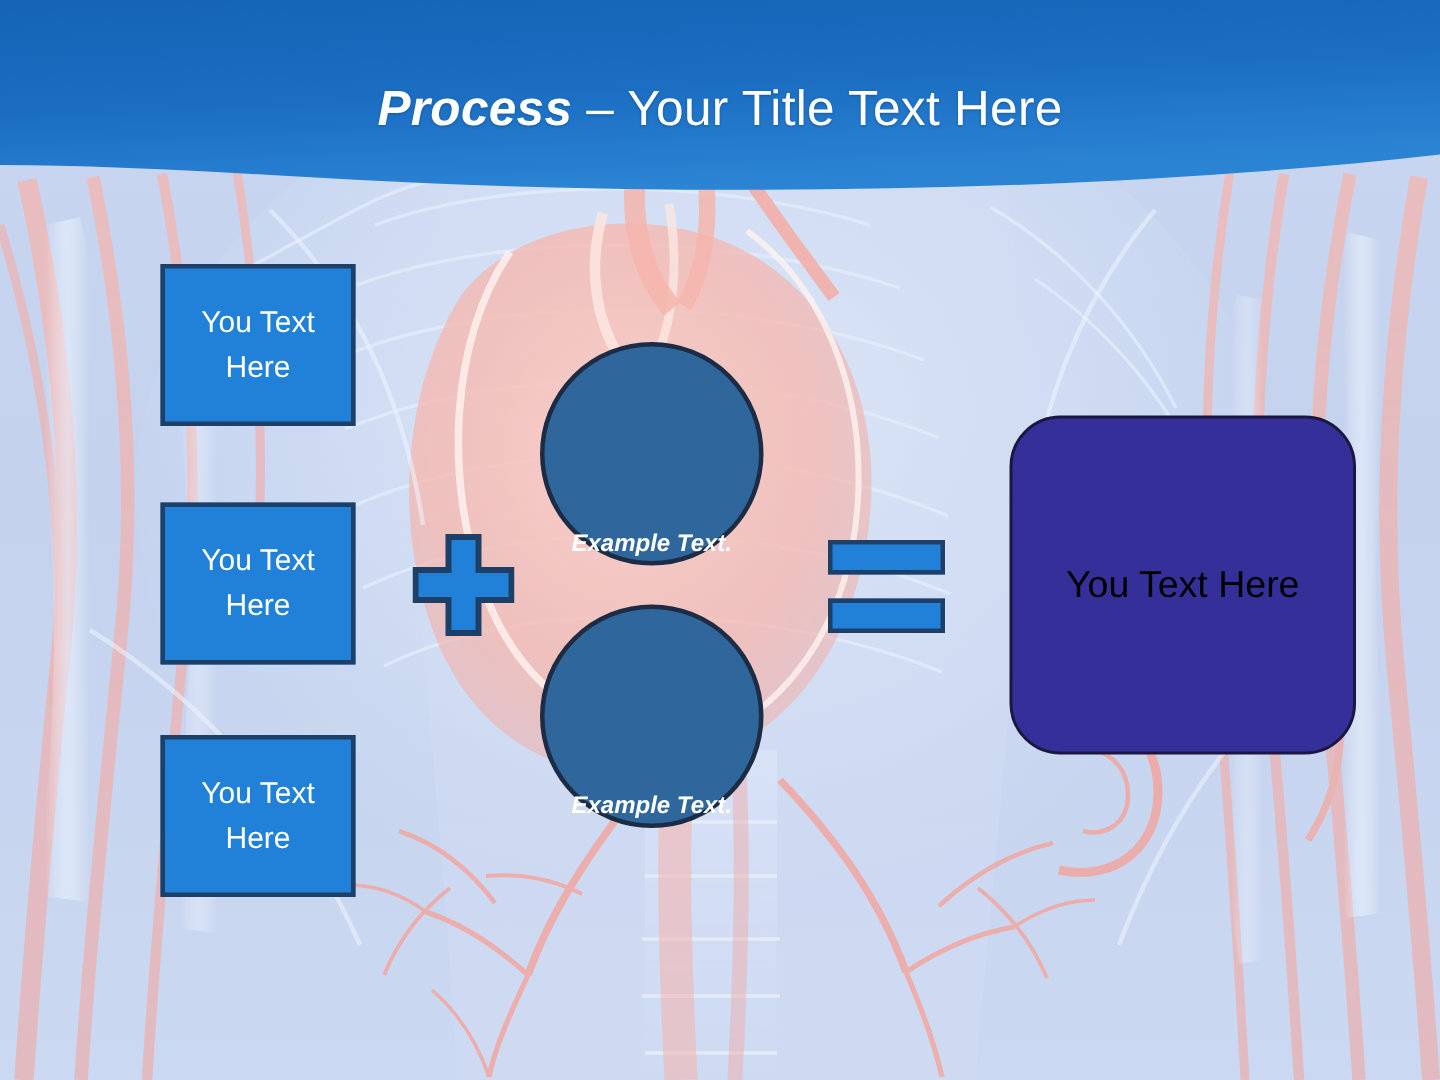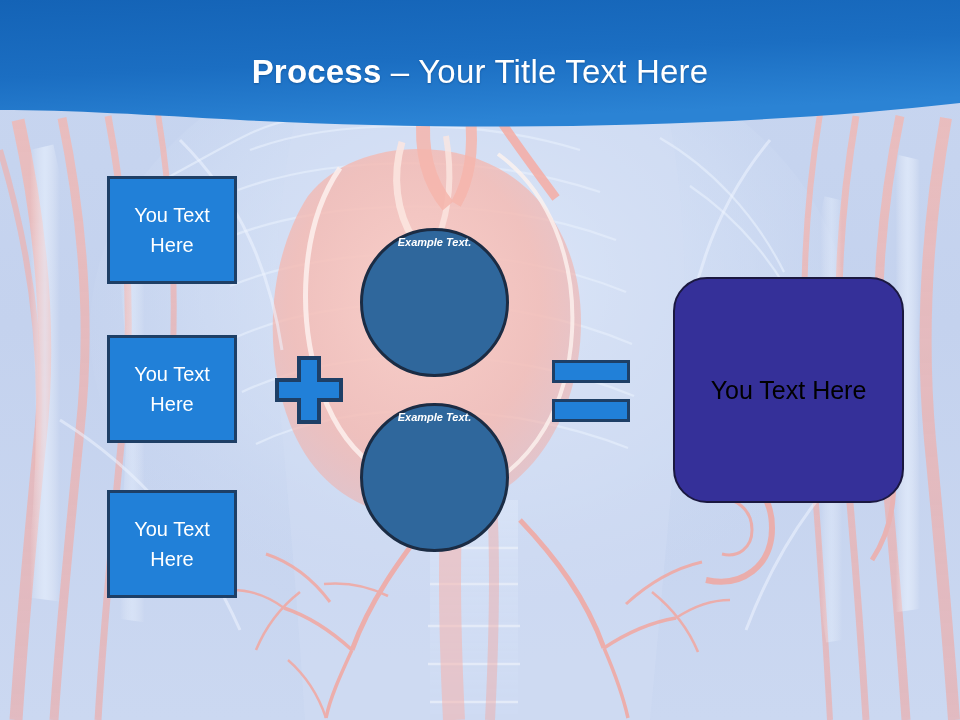--- a/index.html
+++ b/index.html
@@ -38,21 +38,21 @@
     left: 0;
     width: 960px;
     text-align: center;
     color: #ffffff;
     font-size: 33px;
     line-height: 40px;
     letter-spacing: 0.2px;
     white-space: nowrap;
     text-shadow: 0 1px 2px rgba(6,40,82,0.35);
   }
-  #header-title .t-bold { font-weight: bold; }
+  #header-title .t-bold { font-weight: bold; font-style: italic; }
   #header-title .t-light { font-weight: normal; }
 
   
   .input-box {
     position: absolute;
     width: 130px;
     height: 108px;
     background: #2180d8;
     border: 3px solid #1e3f66;
     box-sizing: border-box;
@@ -81,25 +81,25 @@
   
   .example-circle {
     position: absolute;
     width: 149px;
     height: 149px;
     border-radius: 50%;
     background: #2f679c;
     border: 3px solid #1b2c44;
     box-sizing: border-box;
     display: flex;
-    align-items: flex-start;
+    align-items: flex-end;
     justify-content: center;
     text-align: center;
     color: #ffffff;
-    font-size: 11px;
+    font-size: 16px;
     line-height: 22px;
     font-weight: bold;
     font-style: italic;
   }
   #circle-top { left: 360px; top: 228px; }
   #circle-bottom { left: 360px; top: 403px; }
 
   
   #equals-operator {
     position: absolute;

